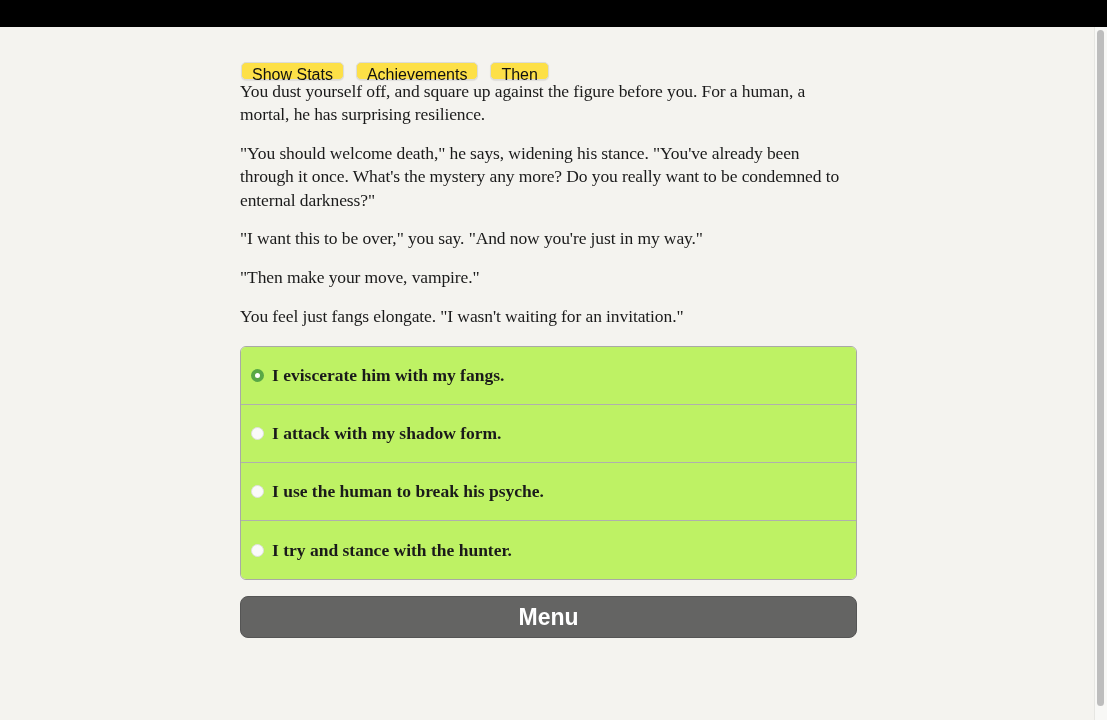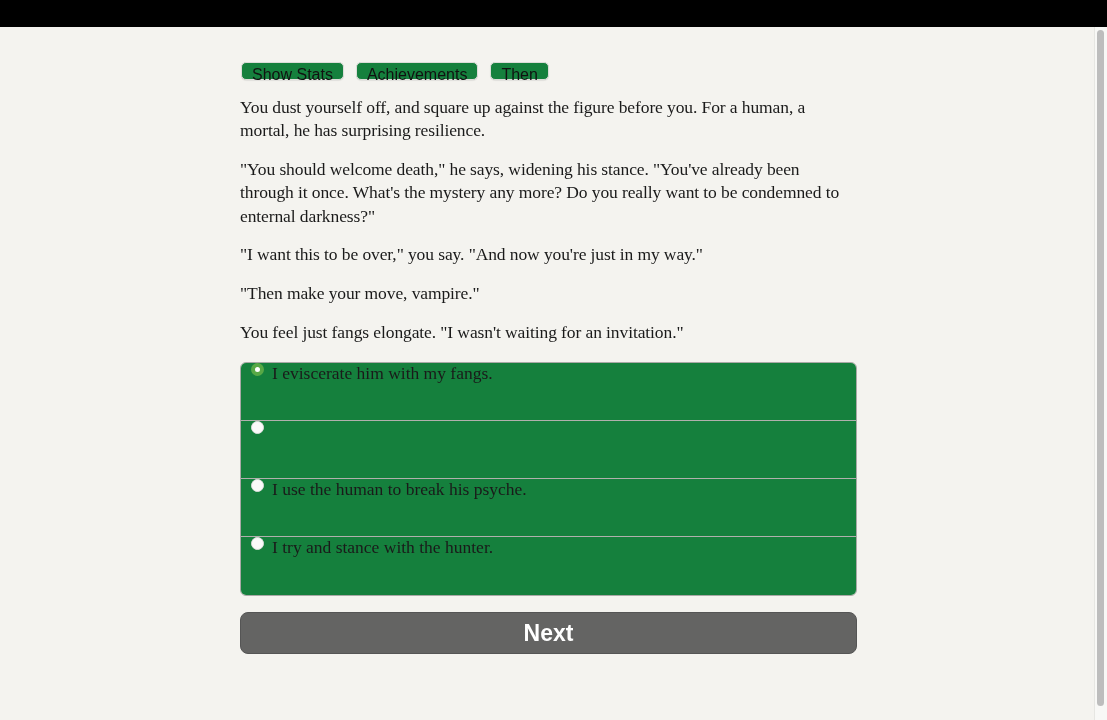--- a/index.html
+++ b/index.html
@@ -10,34 +10,34 @@
     color: #1a1a1a;
   }
   .topbar { position: absolute; left: 0; top: 0; width: 1107px; height: 27px; background: #000; }
   .scrollbar-track { position: absolute; left: 1094px; top: 27px; width: 13px; height: 693px; background: #f8f8f6; border-left: 1px solid #e6e6e2; }
   .scrollbar-thumb { position: absolute; left: 1097px; top: 30px; width: 7px; height: 676px; background: #bdbdbd; border-radius: 4px; }
   .container { position: absolute; left: 240px; top: 62px; width: 616px; }
   .toolbar { display: flex; gap: 12px; margin-left: 1px; }
   .tbtn {
     font-family: "Liberation Sans", "DejaVu Sans", sans-serif;
     font-size: 16px; color: #111;
-    background: #15803d; border: 1px solid #dcdcd8; border-radius: 5px;
+    background: #fde047; border: 1px solid #dcdcd8; border-radius: 5px;
     padding: 3px 10px 4px 10px; height: 18px; line-height: 18px;
     box-shadow: 0 1px 1px rgba(0,0,0,0.08);
     cursor: pointer;
   }
-  .story { margin-top: 16px; }
+  .story { }
   .story p { font-size: 17.5px; line-height: 23.3px; margin: 0 0 15.5px 0; letter-spacing: -0.1px; }
   .choices {
     margin-top: 18px; border: 1px solid #a9a9a6; border-radius: 6px; overflow: hidden;
     width: 615px;
   }
   .choice {
-    height: 57px; display: flex; align-items: flex-start; padding-left: 10px;
-    border-bottom: 1px solid #b0b0ad; cursor: pointer; background: #15803d;
+    height: 57px; display: flex; align-items: center; padding-left: 10px;
+    border-bottom: 1px solid #b0b0ad; cursor: pointer; background: #bef264; font-weight: bold;
   }
   .choice:last-child { border-bottom: none; height: 58px; }
   .radio {
     width: 13px; height: 13px; border-radius: 50%; border: 1px solid #dedede; background: #fafafa;
     margin-right: 8px; flex: 0 0 auto; box-sizing: border-box;
   }
   .radio.checked { background: #fff; border: 4px solid #58a846; }
   .choice-label { font-size: 17.5px; }
   .next {
     margin-top: 16px; width: 617px; height: 42px; background: #646463; border: 1px solid #555;
@@ -66,28 +66,29 @@
     <p>You feel just fangs elongate. "I wasn't waiting for an invitation."</p>
   </div>
 
   <div class="choices">
     <div class="choice">
       <span class="radio checked"></span>
       <span class="choice-label">I eviscerate him with my fangs.</span>
     </div>
     <div class="choice">
       <span class="radio"></span>
+      <span class="choice-label">I attack with my shadow form.</span>
     </div>
     <div class="choice">
       <span class="radio"></span>
       <span class="choice-label">I use the human to break his psyche.</span>
     </div>
     <div class="choice">
       <span class="radio"></span>
       <span class="choice-label">I try and stance with the hunter.</span>
     </div>
   </div>
 
-  <button class="next">Next</button>
+  <button class="next">Menu</button>
 </div>
 
 <div class="scrollbar-track"></div>
 <div class="scrollbar-thumb"></div>
 
 </body></html>

